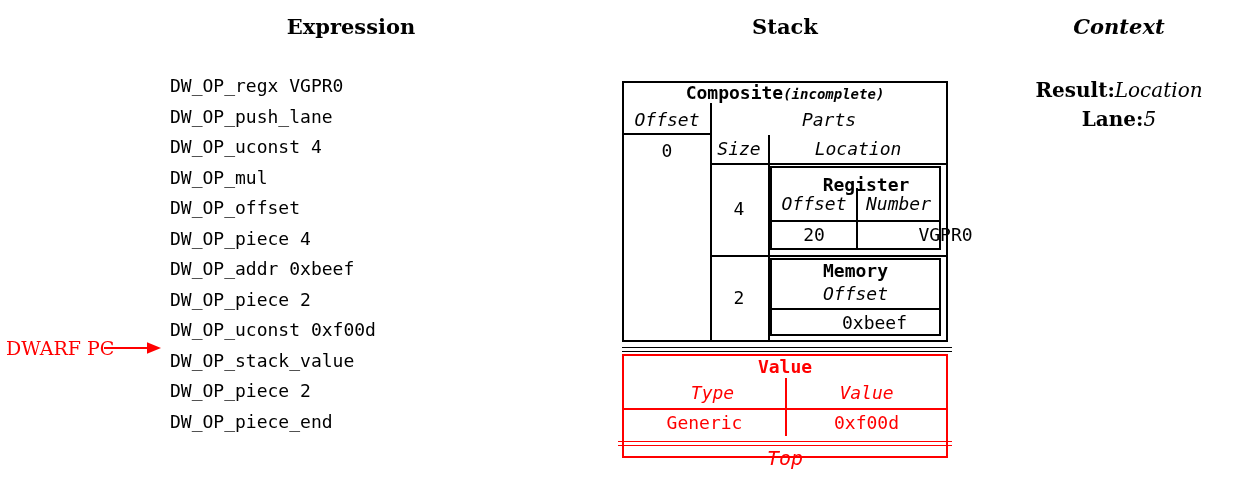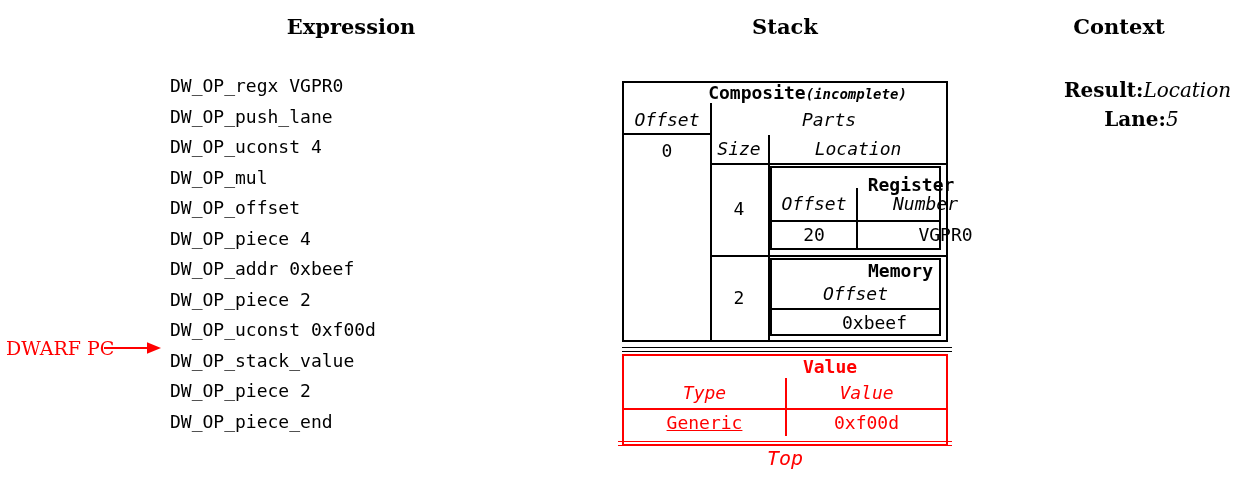--- a/index.html
+++ b/index.html
@@ -15,32 +15,32 @@
   .op  { height:30.55px; line-height:30.55px; white-space:pre; }
   .pc-label {
     position:absolute; left:6px; top:338px; font-family:"DejaVu Serif", serif;
     font-size:19px; color:#ff0000; line-height:20px;
   }
   .pc-arrow { position:absolute; left:104px; top:340px; }
 
   
   .cell { position:absolute; text-align:center; font-size:18px; }
   .it   { font-style:italic; }
-  .bd   { font-weight:bold;margin-left:45px; }
+  .bd   { font-weight:bold; }
   .ln   { position:absolute; background:#000; }
   .rln  { position:absolute; background:#ff0000; }
 
   .comp-table {
     position:absolute; left:622px; top:81px; width:326px; height:261px;
     border:2px solid #000; box-sizing:border-box;
   }
   .inner-table { position:absolute; border:2px solid #000; box-sizing:border-box; }
 
   .value-table {
-    position:absolute; left:622px; top:354px; width:326px; height:92px;
+    position:absolute; left:622px; top:354px; width:326px; height:104px;
     border:2px solid #ff0000; box-sizing:border-box; color:#ff0000;padding-left:24px;
   }
   .sep-black {
     position:absolute; left:622px; top:347px; width:330px; height:5px;
     border-top:1.5px solid #000; border-bottom:1.5px solid #000; box-sizing:border-box;
   }
   .sep-red {
     position:absolute; left:618px; top:441px; width:334px; height:5px;
     border-top:1.5px solid #ff0000; border-bottom:1.5px solid #ff0000; box-sizing:border-box;
   }
@@ -54,21 +54,21 @@
   }
   .note { font-weight:bold; font-style:italic; font-size:14px; }
 </style>
 </head>
 <body>
 
 <div class="canvas">
 
   <div class="hdr" style="left:251px;">Expression</div>
   <div class="hdr" style="left:685px;">Stack</div>
-  <div class="hdr" style="left:1019px;">Context</div>
+  <div class="hdr" style="left:1019px;font-style:italic;">Context</div>
 
   <div class="ops">
     <div class="op">DW_OP_regx VGPR0</div>
     <div class="op">DW_OP_push_lane</div>
     <div class="op">DW_OP_uconst 4</div>
     <div class="op">DW_OP_mul</div>
     <div class="op">DW_OP_offset</div>
     <div class="op">DW_OP_piece 4</div>
     <div class="op">DW_OP_addr 0xbeef</div>
     <div class="op">DW_OP_piece 2</div>
@@ -101,43 +101,43 @@
     <div class="cell" style="left:0; top:56px; width:86px; height:24px; line-height:24px;">0</div>
     <div class="cell it" style="left:88px; top:54px; width:54px; height:24px; line-height:24px;">Size</div>
     <div class="cell it" style="left:146px; top:54px; width:176px; height:24px; line-height:24px;">Location</div>
     <div class="cell" style="left:88px; top:114px; width:54px; height:24px; line-height:24px;">4</div>
     <div class="cell" style="left:88px; top:203px; width:54px; height:24px; line-height:24px;">2</div>
 
     <div class="inner-table" style="left:146px; top:83px; width:171px; height:84px;">
       <div class="cell bd" style="left:0; top:6px; width:188px; height:22px; line-height:22px;text-align:center;">Register</div>
       <div class="ln" style="left:84px; top:20px; width:2px; height:60px;"></div>
       <div class="cell it" style="left:0; top:24px; width:84px; height:24px; line-height:24px;">Offset</div>
-      <div class="cell it" style="left:86px; top:24px; width:81px; height:24px; line-height:24px;margin-left:27px;">Number</div>
+      <div class="cell it" style="left:86px; top:24px; width:81px; height:24px; line-height:24px;">Number</div>
       <div class="ln" style="left:0; top:52px; width:167px; height:2px;"></div>
       <div class="cell" style="left:0; top:56px; width:84px; height:22px; line-height:22px;">20</div>
       <div class="cell" style="left:86px; top:56px; width:81px; height:22px; line-height:22px;padding-left:47px;">VGPR0</div>
     </div>
 
     <div class="inner-table" style="left:146px; top:175px; width:171px; height:78px;">
       <div class="cell bd" style="left:0; top:0; width:167px; height:22px; line-height:22px;">Memory</div>
       <div class="cell it" style="left:0; top:22px; width:167px; height:24px; line-height:24px;">Offset</div>
       <div class="ln" style="left:0; top:48px; width:167px; height:2px;"></div>
       <div class="cell" style="left:6px; top:52px; width:193px; height:22px; line-height:22px;text-align:center;">0xbeef</div>
     </div>
   </div>
 
   <div class="sep-black"></div>
 
   <div class="value-table">
     <div class="cell bd" style="left:0; top:0; width:322px; height:24px; line-height:22px;">Value</div>
     <div class="rln" style="left:161px; top:22px; width:2px; height:58px;"></div>
-    <div class="cell it" style="left:0; top:24px; width:161px; height:26px; line-height:26px;">Type</div>
+    <div class="cell it" style="left:8px; top:24px; width:161px; height:26px; line-height:26px;">Type</div>
     <div class="cell it" style="left:163px; top:24px; width:159px; height:26px; line-height:26px;">Value</div>
     <div class="rln" style="left:0; top:52px; width:322px; height:2px;"></div>
-    <div class="cell" style="left:0; top:56px; width:161px; height:22px; line-height:22px;text-decoration:underline;">Generic</div>
+    <div class="cell" style="left:0; top:56px; width:161px; height:22px; line-height:22px;">Generic</div>
     <div class="cell" style="left:163px; top:56px; width:159px; height:22px; line-height:22px;">0xf00d</div>
   </div>
 
   <div class="sep-red"></div>
   <div class="top-label">Top</div>
 
   <div class="ctx-line" style="top:78px;">
     <span class="bd">Result:</span><span class="it">Location</span>
   </div>
   <div class="ctx-line" style="top:107px;">

